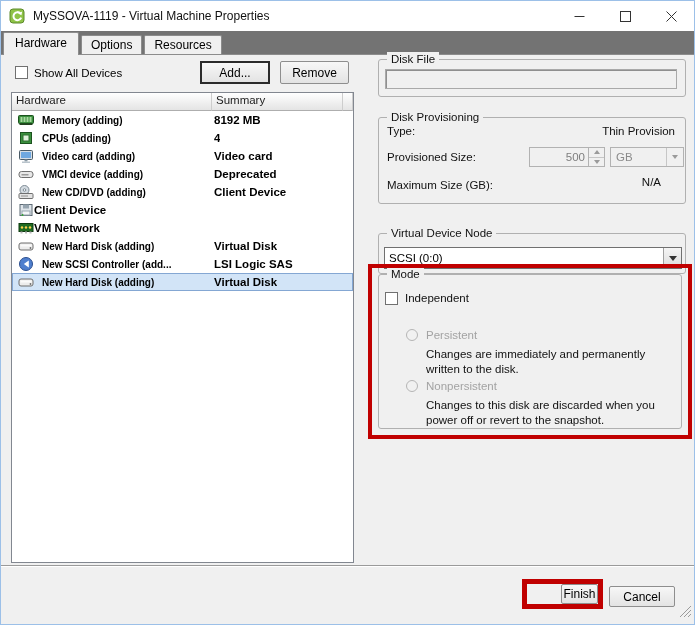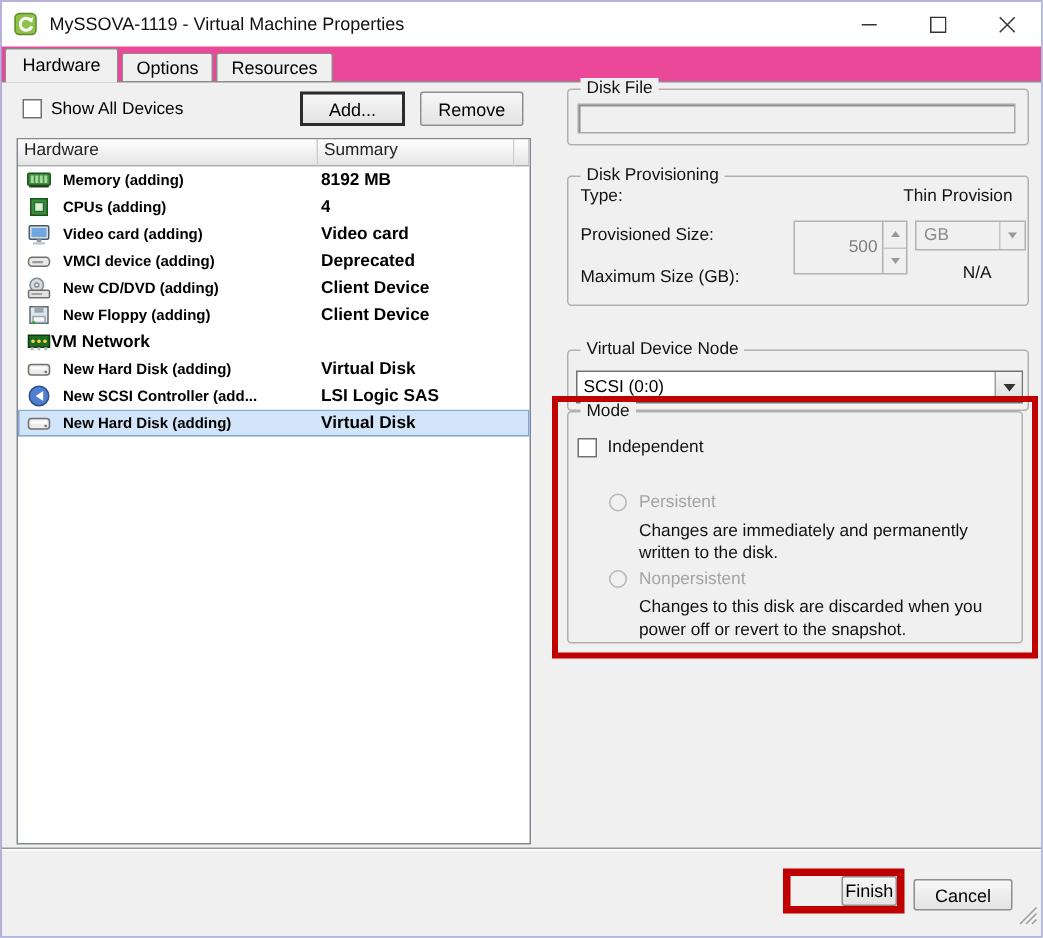--- a/index.html
+++ b/index.html
@@ -1,18 +1,18 @@
 <!DOCTYPE html>
 <html><head>
 <meta charset="utf-8">
 <style>
   html,body{margin:0;padding:0;background:#d8d8d8;}
   *{box-sizing:border-box;}
   .window{
-    position:relative;width:695px;height:625px;background:#ec4899;
+    position:relative;width:695px;height:625px;background:#737373;
     border:1px solid #9cc0e8;font-family:"Liberation Sans",sans-serif;color:#000;
     overflow:hidden;
   }
   
   .titlebar{position:absolute;top:0;left:0;right:0;height:30px;background:#ffffff;display:flex;align-items:center;}
   .app-icon{margin-left:8px;width:16px;height:16px;flex:0 0 16px;}
   .title-text{margin-left:8px;font-size:12px;color:#111;white-space:nowrap;}
   .win-controls{margin-left:auto;display:flex;height:100%;}
   .win-btn{width:46px;height:100%;display:flex;align-items:center;justify-content:center;}
   
@@ -45,21 +45,21 @@
   .hw-summary{font-size:11.5px;font-weight:bold;white-space:nowrap;overflow:hidden;}
   
   .grp{position:absolute;border:1px solid #b0b0b0;border-radius:3px;}
   .grp-label{position:absolute;top:-8px;left:8px;background:#f0f0f0;padding:0 4px;font-size:11.5px;line-height:15px;color:#111;white-space:nowrap;}
   .lbl{position:absolute;font-size:11.5px;color:#111;white-space:nowrap;}
   .val{position:absolute;font-size:11.5px;color:#111;white-space:nowrap;}
   
   .txt-input{position:absolute;left:6px;top:9px;right:8px;height:20px;background:#f0f0f0;
              border:1px solid #a9a9a9;box-shadow:inset 1px 1px 0 #8f8f8f;font-size:11.5px;color:#555;padding:0 4px;}
   
-  .spinner{position:absolute;left:150px;top:29px;width:76px;height:36px;border:1px solid #b2b2b2;background:#f0f0f0;display:flex;}
+  .spinner{position:absolute;left:150px;top:29px;width:76px;height:20px;border:1px solid #b2b2b2;background:#f0f0f0;display:flex;}
   .spin-val{flex:1;border:none;background:transparent;text-align:right;color:#7e7e7e;font-size:11.5px;padding-right:3px;min-width:0;}
   .spin-btns{width:16px;border-left:1px solid #b2b2b2;display:flex;flex-direction:column;}
   .spin-up,.spin-dn{flex:1;display:flex;align-items:center;justify-content:center;}
   .spin-up{border-bottom:1px solid #c6c6c6;}
   .tri-up{width:0;height:0;border-left:3px solid transparent;border-right:3px solid transparent;border-bottom:4px solid #9a9a9a;}
   .tri-dn{width:0;height:0;border-left:3px solid transparent;border-right:3px solid transparent;border-top:4px solid #9a9a9a;}
   
   .unit-combo{position:absolute;left:231px;top:29px;width:74px;height:20px;border:1px solid #b2b2b2;background:#f0f0f0;display:flex;align-items:center;}
   .unit-text{flex:1;font-size:11.5px;color:#8a8a8a;padding-left:5px;}
   .unit-arrow{width:17px;align-self:stretch;border-left:1px solid #c6c6c6;display:flex;align-items:center;justify-content:center;}
@@ -202,21 +202,20 @@
 
       <div class="hw-row">
         <span class="hw-icon">
           <svg width="16" height="16" viewBox="0 0 16 16">
               <rect x="2" y="2.5" width="12" height="11" fill="#dfe5ea" stroke="#5d6a75"></rect>
               <rect x="5" y="2.5" width="6" height="4" fill="#97a5b0"></rect>
               <rect x="4" y="9" width="8" height="4" fill="#f4f6f8" stroke="#97a5b0"></rect>
               <circle cx="4.5" cy="13" r="1" fill="#2fa32f"></circle>
             </svg>
         </span>
-        <span class="hw-name">New Floppy (adding)</span>
         <span class="hw-summary">Client Device</span>
       </div>
 
       <div class="hw-row">
         <span class="hw-icon">
           <svg width="16" height="16" viewBox="0 0 16 16">
               <rect x="1" y="3.5" width="14" height="8" fill="#1f6b22" stroke="#0c3a0e"></rect>
               <circle cx="4" cy="7.5" r="1.2" fill="#ffd24d"></circle>
               <circle cx="8" cy="7.5" r="1.2" fill="#ffd24d"></circle>
               <circle cx="12" cy="7.5" r="1.2" fill="#ffd24d"></circle>

